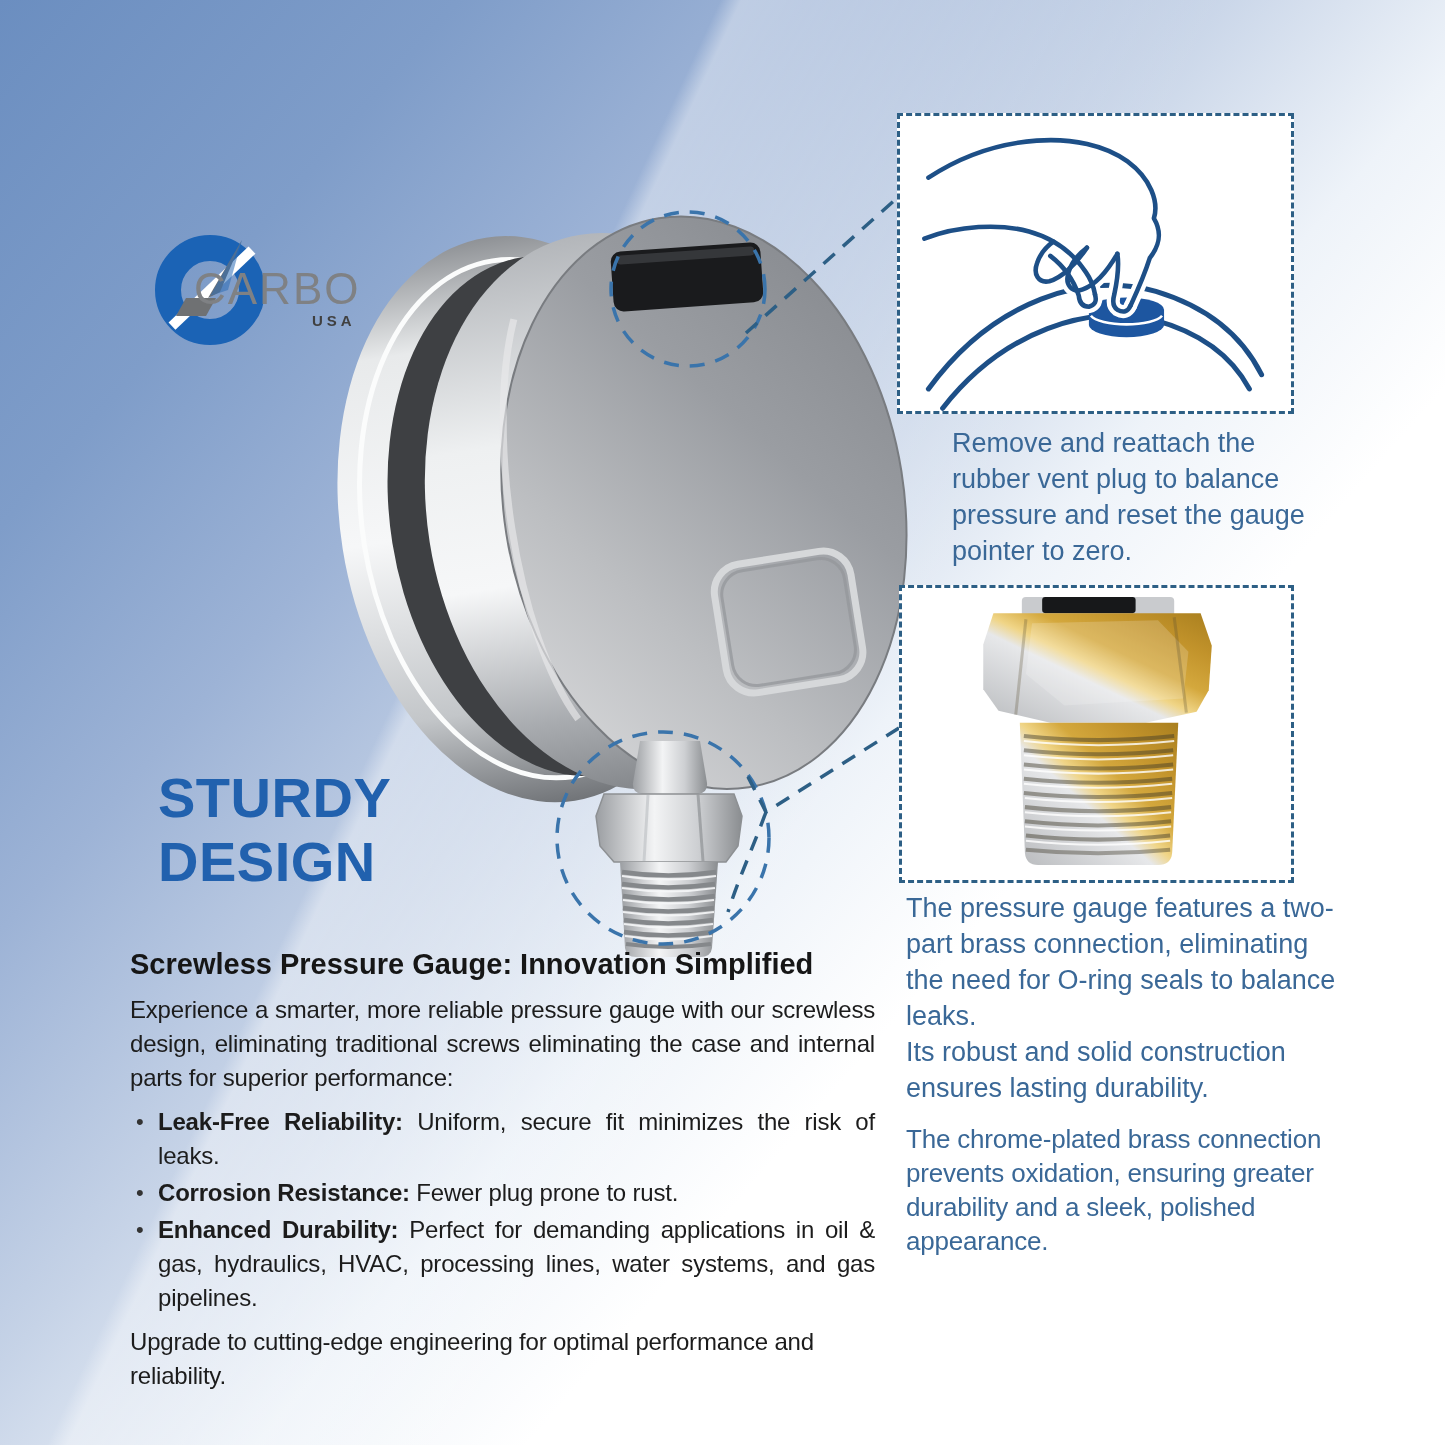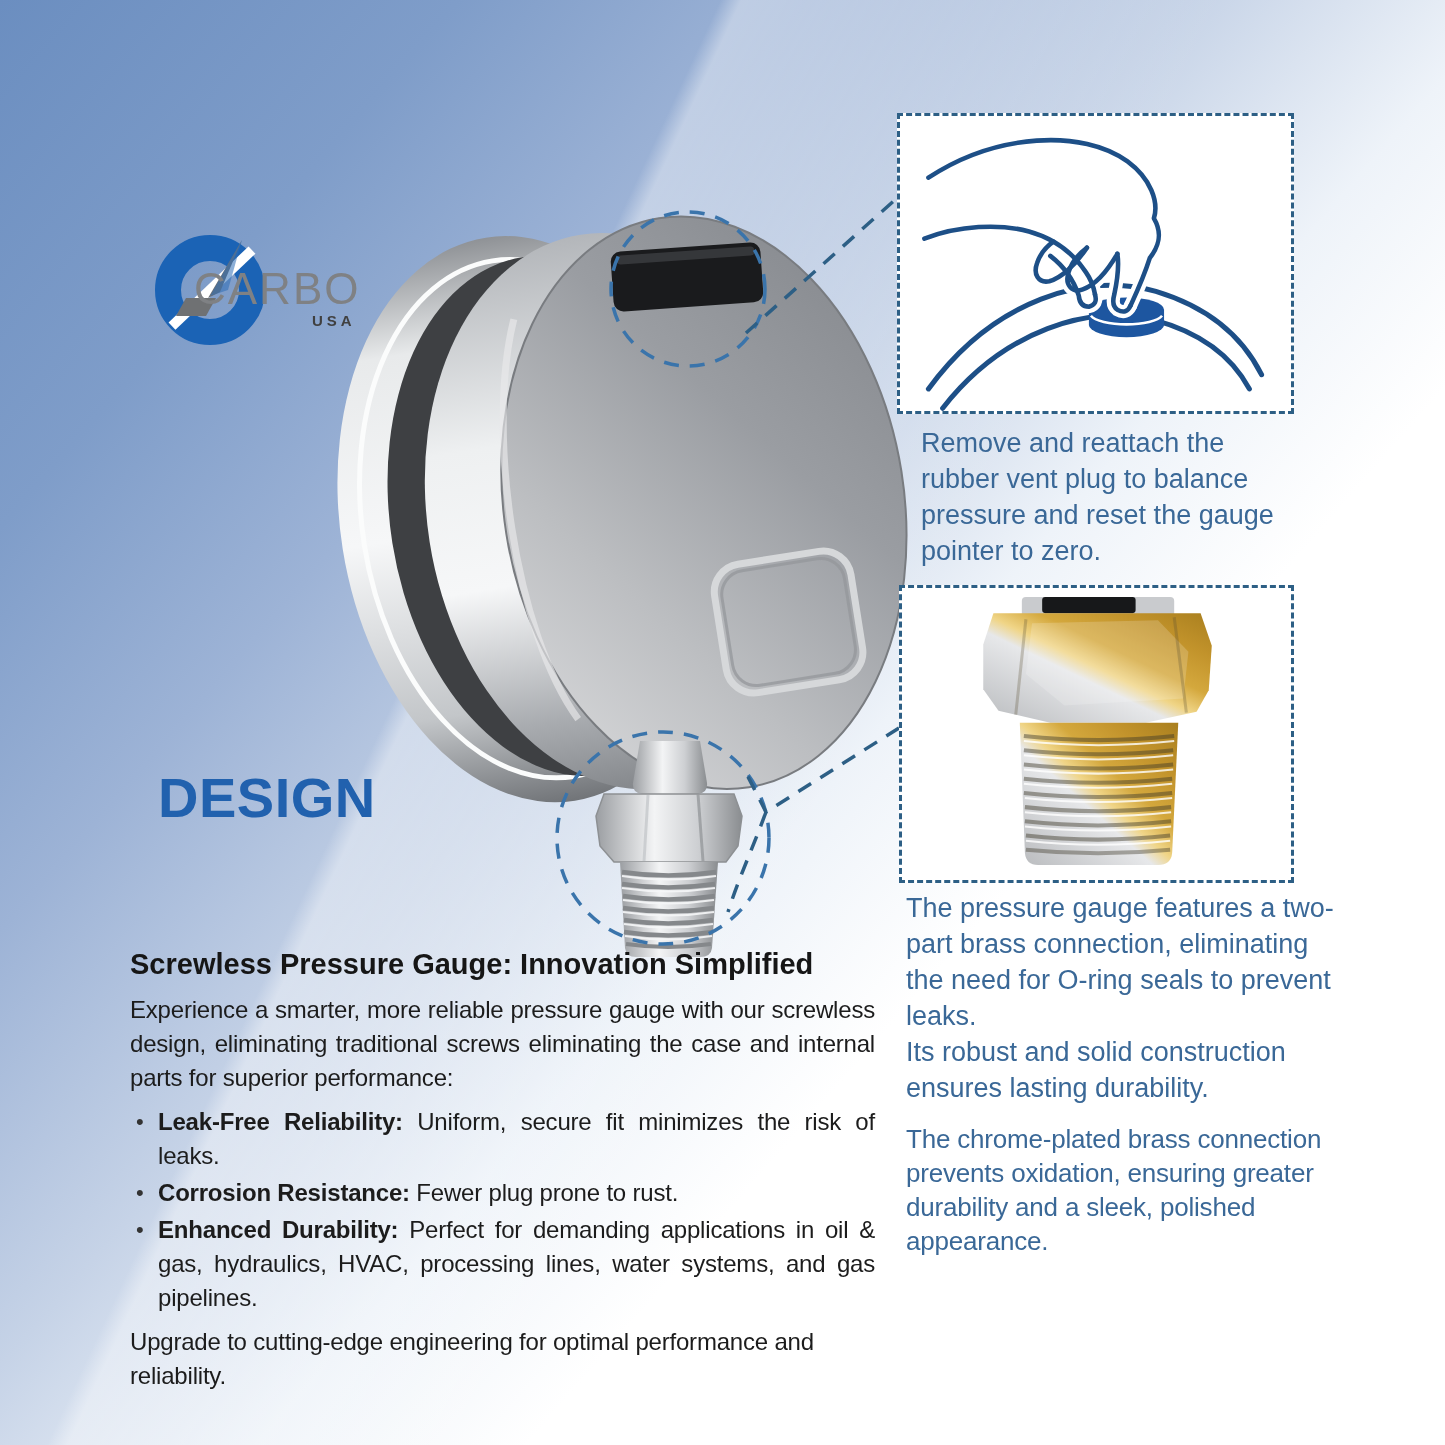--- a/index.html
+++ b/index.html
@@ -34,21 +34,21 @@
   .bullets b{font-weight:700;}
   .article-outro{margin-top:10px;font-size:24px;line-height:34px;letter-spacing:-.2px;}
 
   
   .callout-box{position:absolute;border:3px dashed var(--dash,#2d5f85);background:#fff;}
   .box-vent{left:897px;top:113px;width:391px;height:295px;}
   .box-brass{left:899px;top:585px;width:389px;height:292px;}
   .callout-box svg{position:absolute;left:0;top:0;width:100%;height:100%;}
 
   .caption{position:absolute;color:var(--caption,#3a6897);font-size:27px;line-height:36px;}
-  .caption-vent{left:921px;top:425px;width:385px;}
+  .caption-vent{left:952px;top:425px;width:385px;}
   .caption-brass{left:906px;top:890px;width:432px;}
   .caption-brass .p2{margin-top:16px;font-size:26px;line-height:34px;letter-spacing:-.2px;}
 </style>
 </head>
 <body>
 
 <div class="canvas">
   <div class="bg-swoosh"></div>
   <div class="bg-facet"></div>
 
@@ -139,20 +139,21 @@
       <rect x="74" y="48" width="52" height="30" fill="#ffffff" opacity="0"></rect>
       <path d="M 58 72 L 92 14 L 70 66 Z" fill="#6f7173"></path>
       <path d="M 60 70 L 92 14 L 78 64 Z" fill="#2e6db6" opacity=".55"></path>
       <path d="M 36 72 L 66 72 L 56 90 L 26 90 Z" fill="#6f7173"></path>
     </svg>
     <span class="brand-word">CARBO</span>
     <span class="brand-sub">USA</span>
   </div>
 
   <div class="headline">
+    <div>STURDY</div>
     <div>DESIGN</div>
   </div>
 
   <div class="article">
     <h3 class="article-title">Screwless Pressure Gauge: Innovation Simplified</h3>
     <div class="article-intro">Experience a smarter, more reliable pressure gauge with our screwless design, eliminating traditional screws eliminating the case and internal parts for superior performance:</div>
     <ul class="bullets">
       <li><b>Leak-Free Reliability:</b><span> Uniform, secure fit minimizes the risk of leaks.</span></li>
       <li><b>Corrosion Resistance:</b><span> Fewer plug prone to rust.</span></li>
       <li><b>Enhanced Durability:</b><span> Perfect for demanding applications in oil &amp; gas, hydraulics, HVAC, processing lines, water systems, and gas pipelines.</span></li>
@@ -225,17 +226,17 @@
         <path d="M 121 220 Q 193 228 265 220" stroke="rgba(255,255,255,.8)" stroke-width="2"></path>
         <path d="M 121 229 Q 193 237 265 229" stroke="rgba(60,55,40,.45)" stroke-width="4"></path>
         <path d="M 121 234 Q 193 242 265 234" stroke="rgba(255,255,255,.8)" stroke-width="2"></path>
         <path d="M 122 243 Q 193 251 264 243" stroke="rgba(60,55,40,.45)" stroke-width="4"></path>
         <path d="M 122 248 Q 193 256 264 248" stroke="rgba(255,255,255,.8)" stroke-width="2"></path>
         <path d="M 122 257 Q 193 264 264 257" stroke="rgba(60,55,40,.4)" stroke-width="4"></path>
       </g>
     </svg>
   </div>
   <div class="caption caption-brass">
-    <div class="p1">The pressure gauge features a two-part brass connection, eliminating the need for O-ring seals to prevent leaks.</div>
+    <div class="p1">The pressure gauge features a two-part brass connection, eliminating the need for O-ring seals to balance leaks.</div>
     <div class="p1">Its robust and solid construction ensures lasting durability.</div>
     <div class="p2">The chrome-plated brass connection prevents oxidation, ensuring greater durability and a sleek, polished appearance.</div>
   </div>
 </div>
 
 </body></html>

